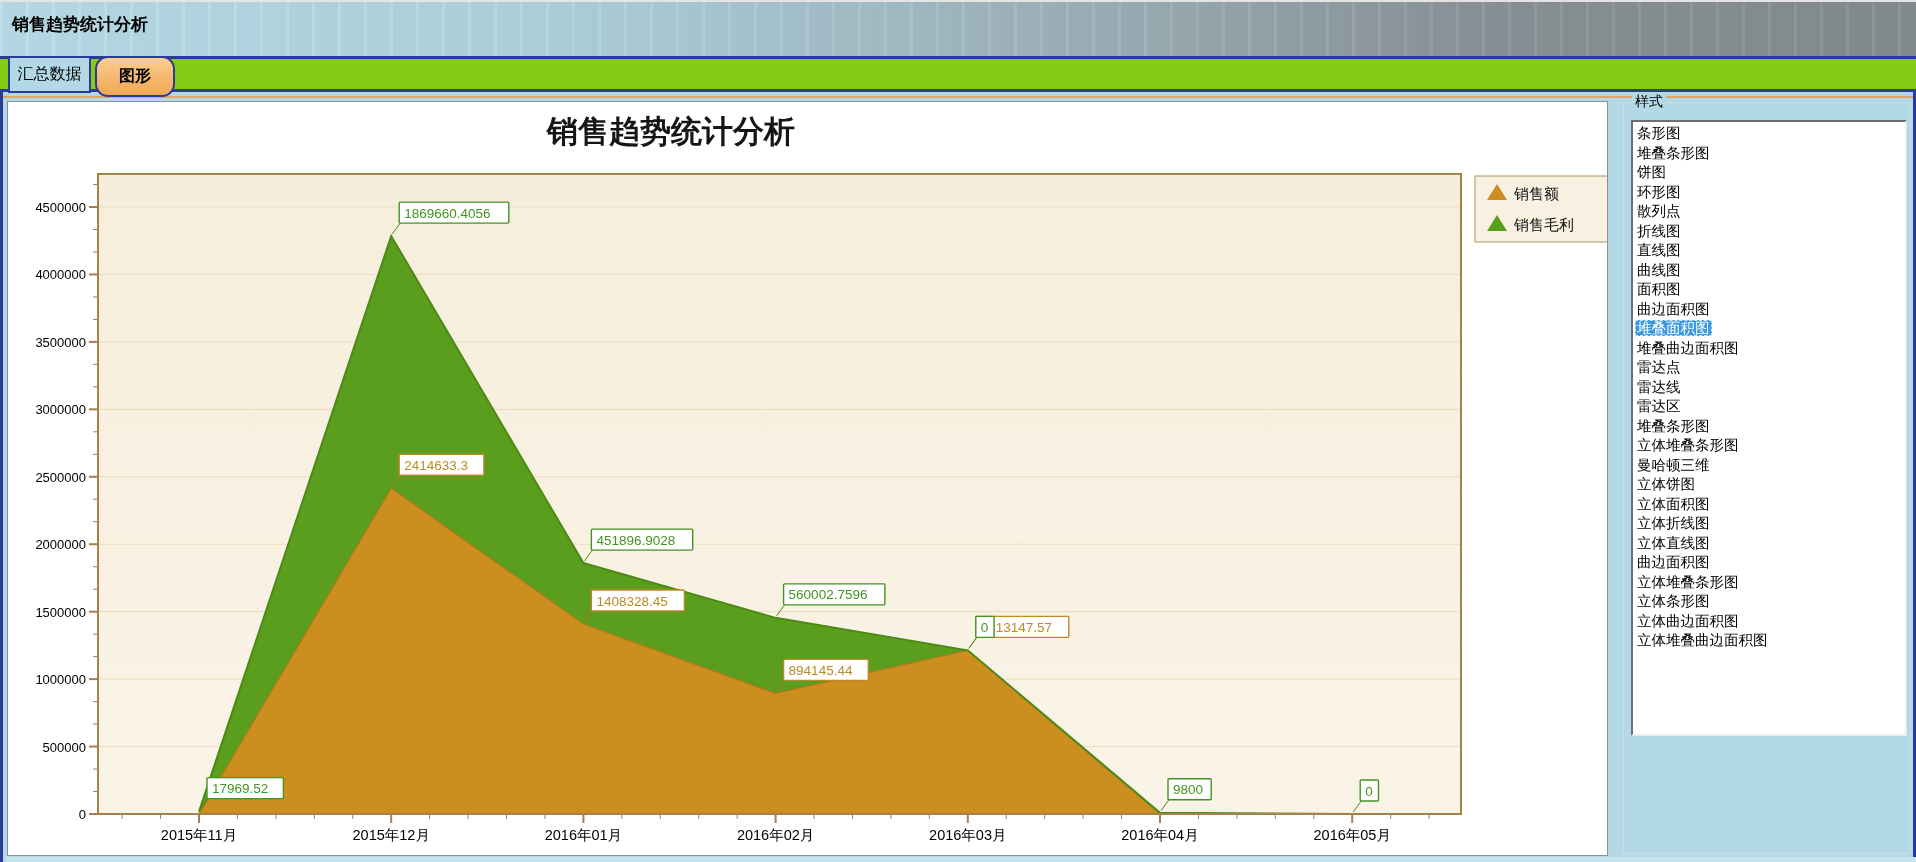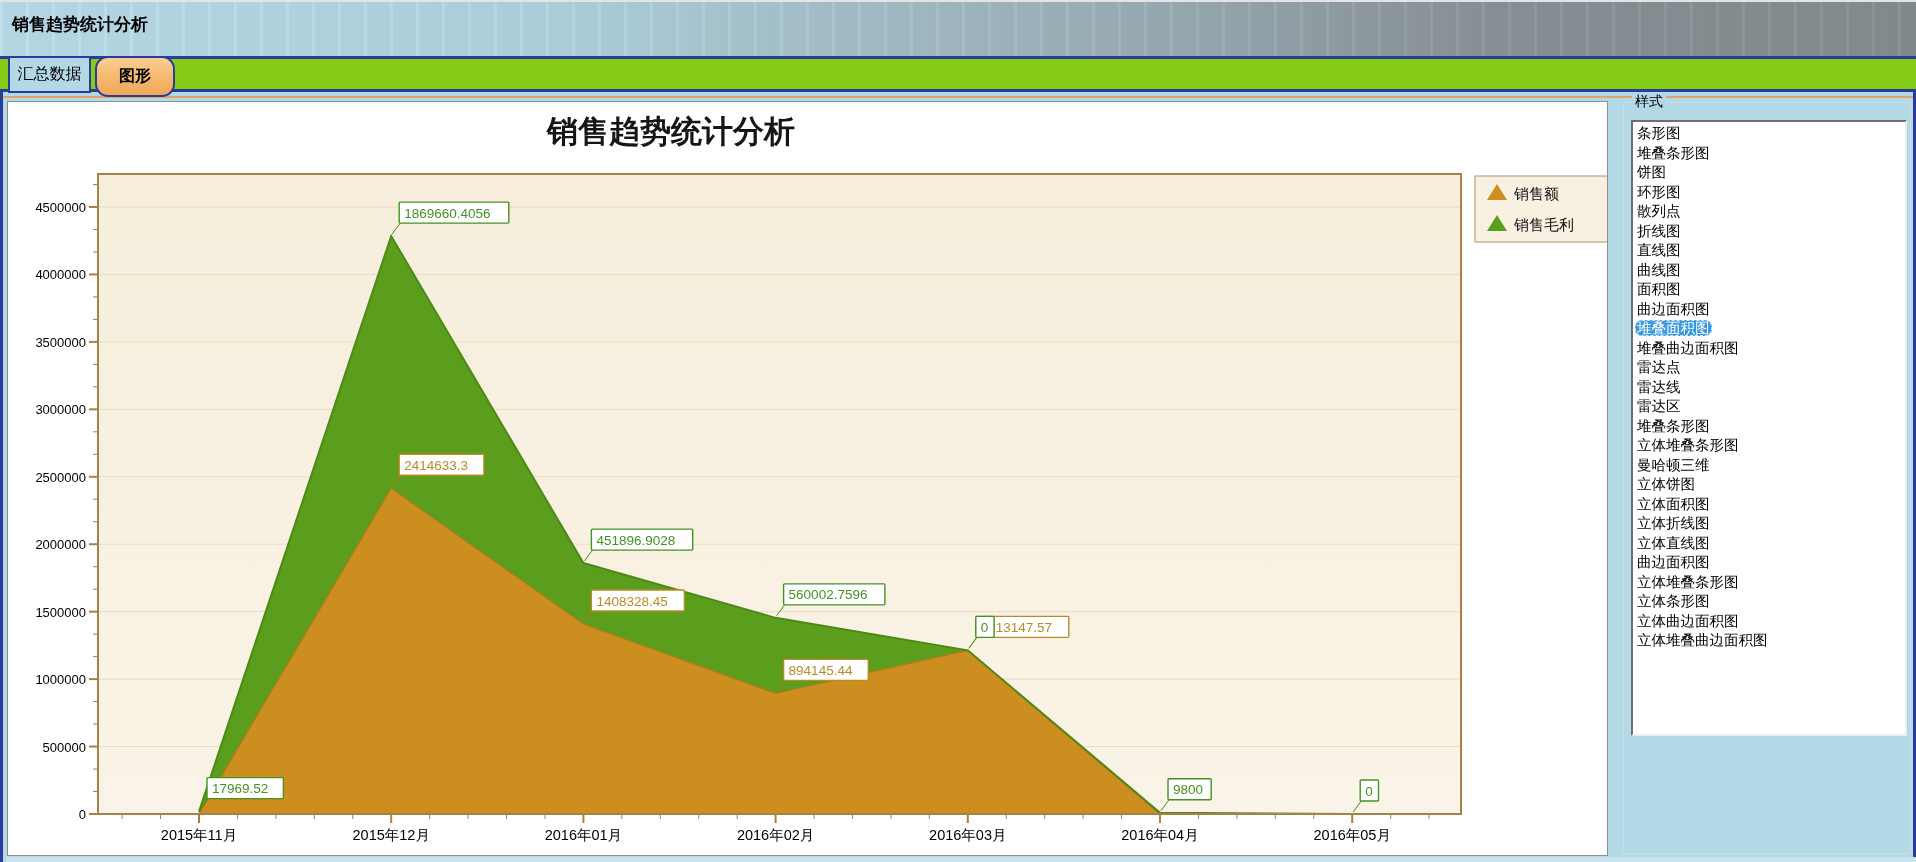--- a/index.html
+++ b/index.html
@@ -41,21 +41,21 @@
   #style-group { position:absolute; left:1617px; top:1px; width:294px; height:766px; }
   #style-group .group-label { position:absolute; left:12px; top:0px; font-size:14px; color:#000;
                               background:#b3d9e6; padding:0 3px; z-index:2; }
   #style-group .group-frame { position:absolute; left:3px; top:9px; width:288px; height:752px;
                               border:1px solid #cddde4; border-radius:2px; }
   #style-list { position:absolute; left:11px; top:27px; width:276px; height:616px;
                 background:#ffffff; border:2px solid; border-color:#6f6f6f #ececec #ececec #6f6f6f;
                 overflow:hidden; padding:2px 0 0 2px; }
   .list-row { height:19.5px; line-height:19.5px; font-size:14.5px; color:#000; white-space:nowrap; }
   .list-row span { padding:0 2px; }
-  .list-row.sel span { background:#3b99e0; color:#ffffff; outline:1px dashed #cfe9ff; outline-offset:-1px;border-radius:7px; }
+  .list-row.sel span { background:#3b99e0; color:#ffffff; outline:1px dashed #cfe9ff; outline-offset:-1px; }
 </style>
 </head>
 <body>
 
 <div id="app">
 
   <div id="titlebar">
     <div class="title">销售趋势统计分析</div>
   </div>
 

